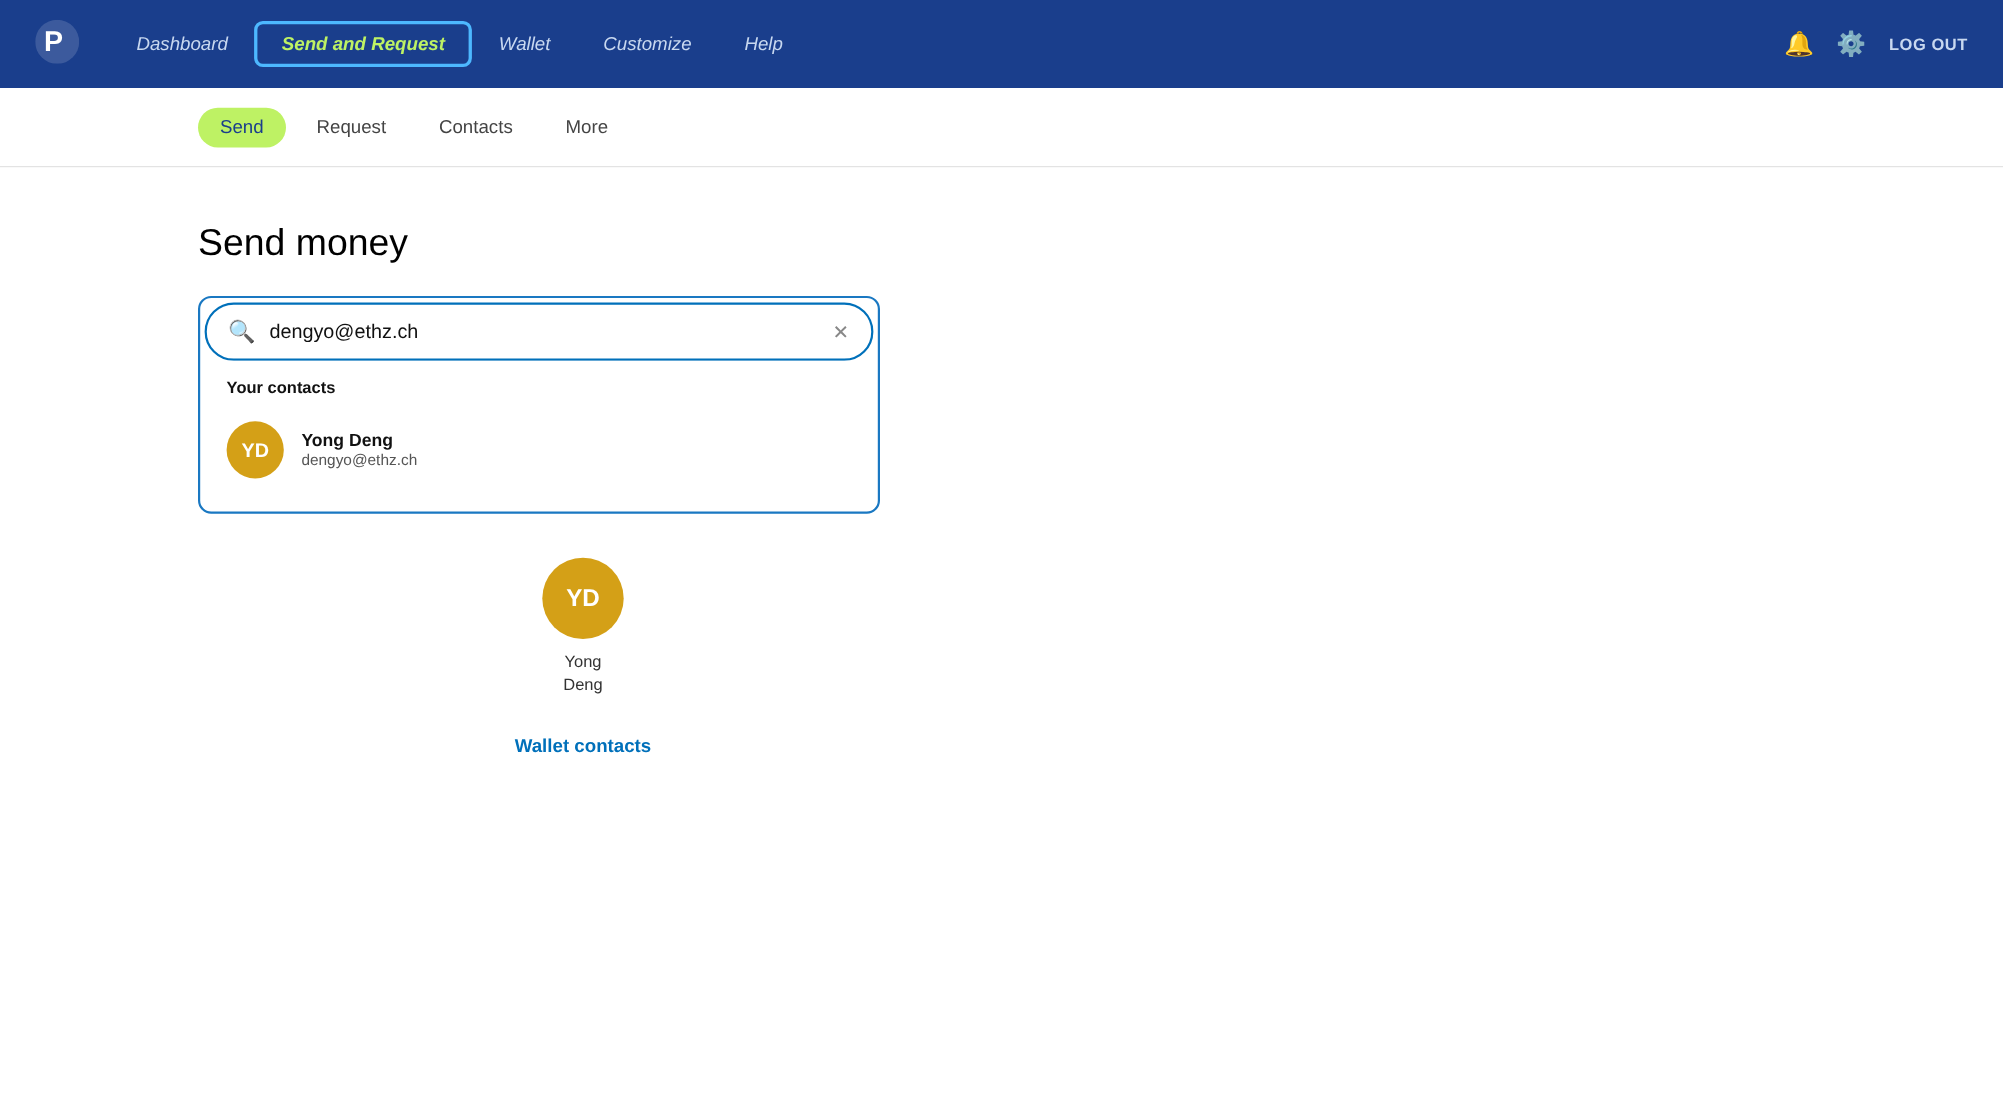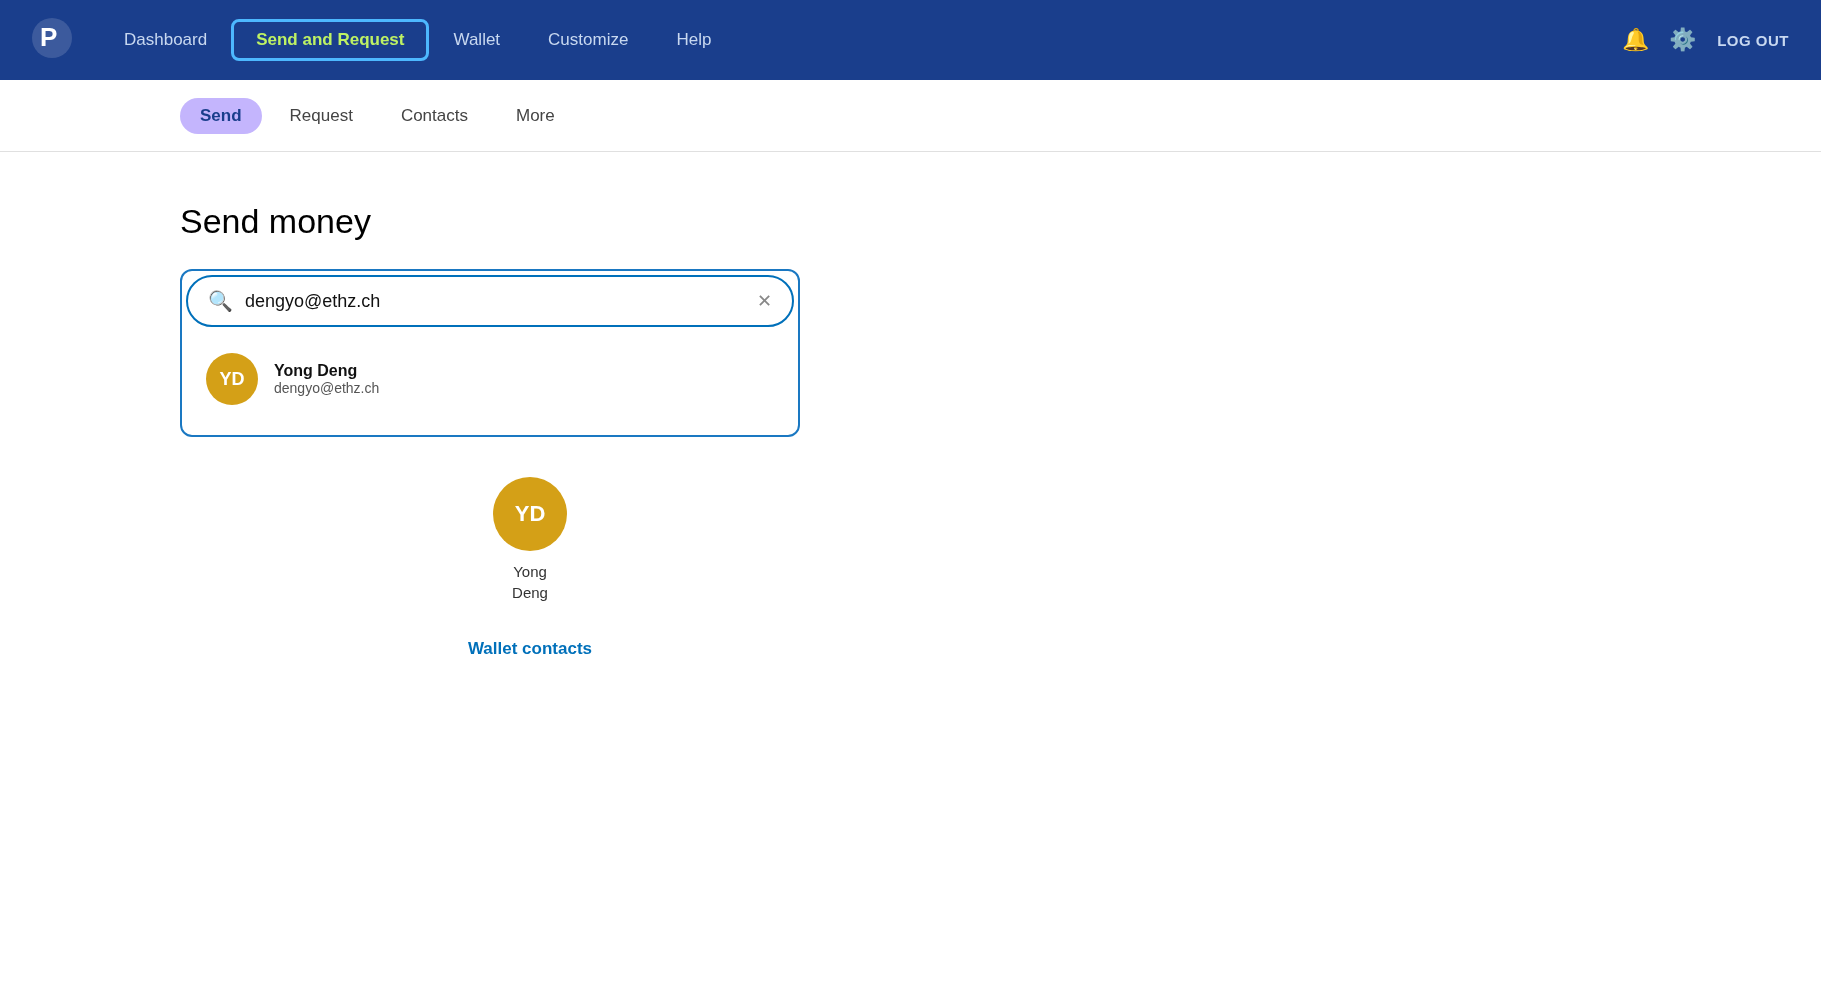--- a/index.html
+++ b/index.html
@@ -12,20 +12,21 @@
       align-items: center;
       padding: 0 32px;
       height: 80px;
       position: relative;
     }
     .nav-links {
       display: flex;
       align-items: center;
       gap: 0;
       flex: 1;
+      font-style: italic;
     }
     .nav-item {
       color: #c8d8f0;
       font-size: 17px;
       padding: 10px 24px;
       cursor: pointer;
       text-decoration: none;
       border-radius: 8px;
       white-space: nowrap;
     }
@@ -67,23 +68,23 @@
     }
     .subnav-tab {
       font-size: 17px;
       color: #444;
       padding: 8px 20px;
       border-radius: 24px;
       cursor: pointer;
       font-weight: 400;
     }
     .subnav-tab.active {
-      background: #c4b5fd;
+      background: #bef264;
       color: #1a3e8c;
-      font-weight: 700;
+      font-weight: 400;
     }
 
     
     .main-content {
       display: flex;
       padding: 50px 180px;
       gap: 200px;
     }
 
     
@@ -292,20 +293,21 @@
     <h1 class="section-title">Send money</h1>
 
     <div class="search-container">
       <div class="search-input-row">
         <span class="search-icon-wrap">🔍</span>
         <input class="search-input" type="text" value="dengyo@ethz.ch" placeholder="Name, @username, email, or mobile" style="">
         <span class="clear-btn">✕</span>
       </div>
 
       <div class="dropdown">
+        <div class="dropdown-label">Your contacts</div>
         <div class="contact-item">
           <div class="avatar">YD</div>
           <div class="contact-info">
             <span class="contact-name">Yong Deng</span>
             <span class="contact-email">dengyo@ethz.ch</span>
           </div>
         </div>
       </div>
     </div>
 

